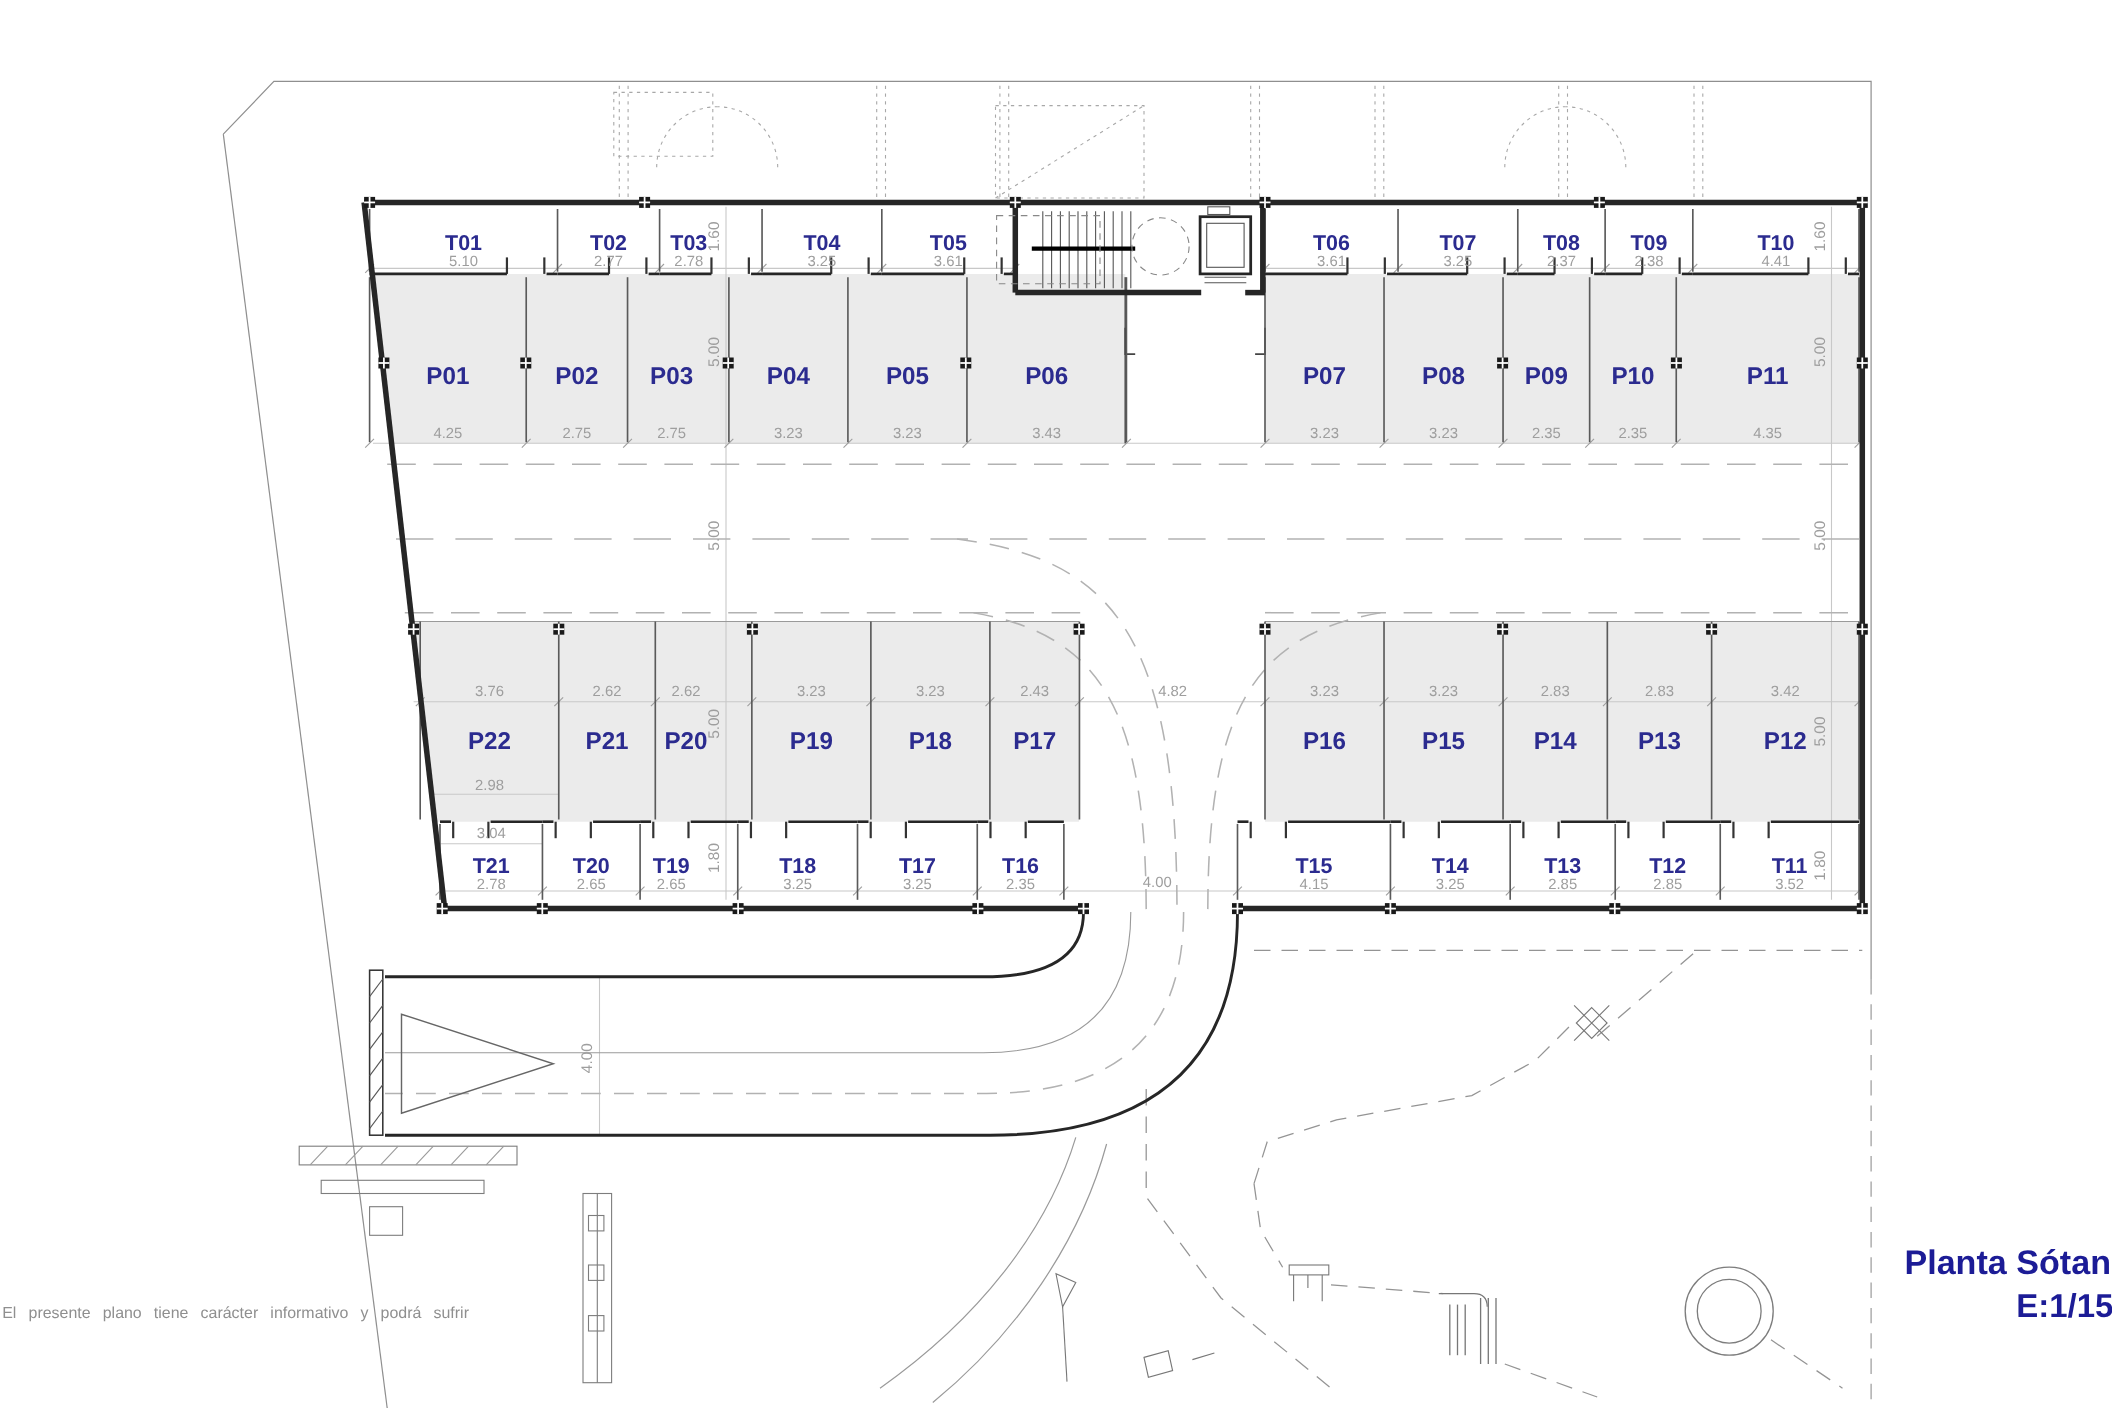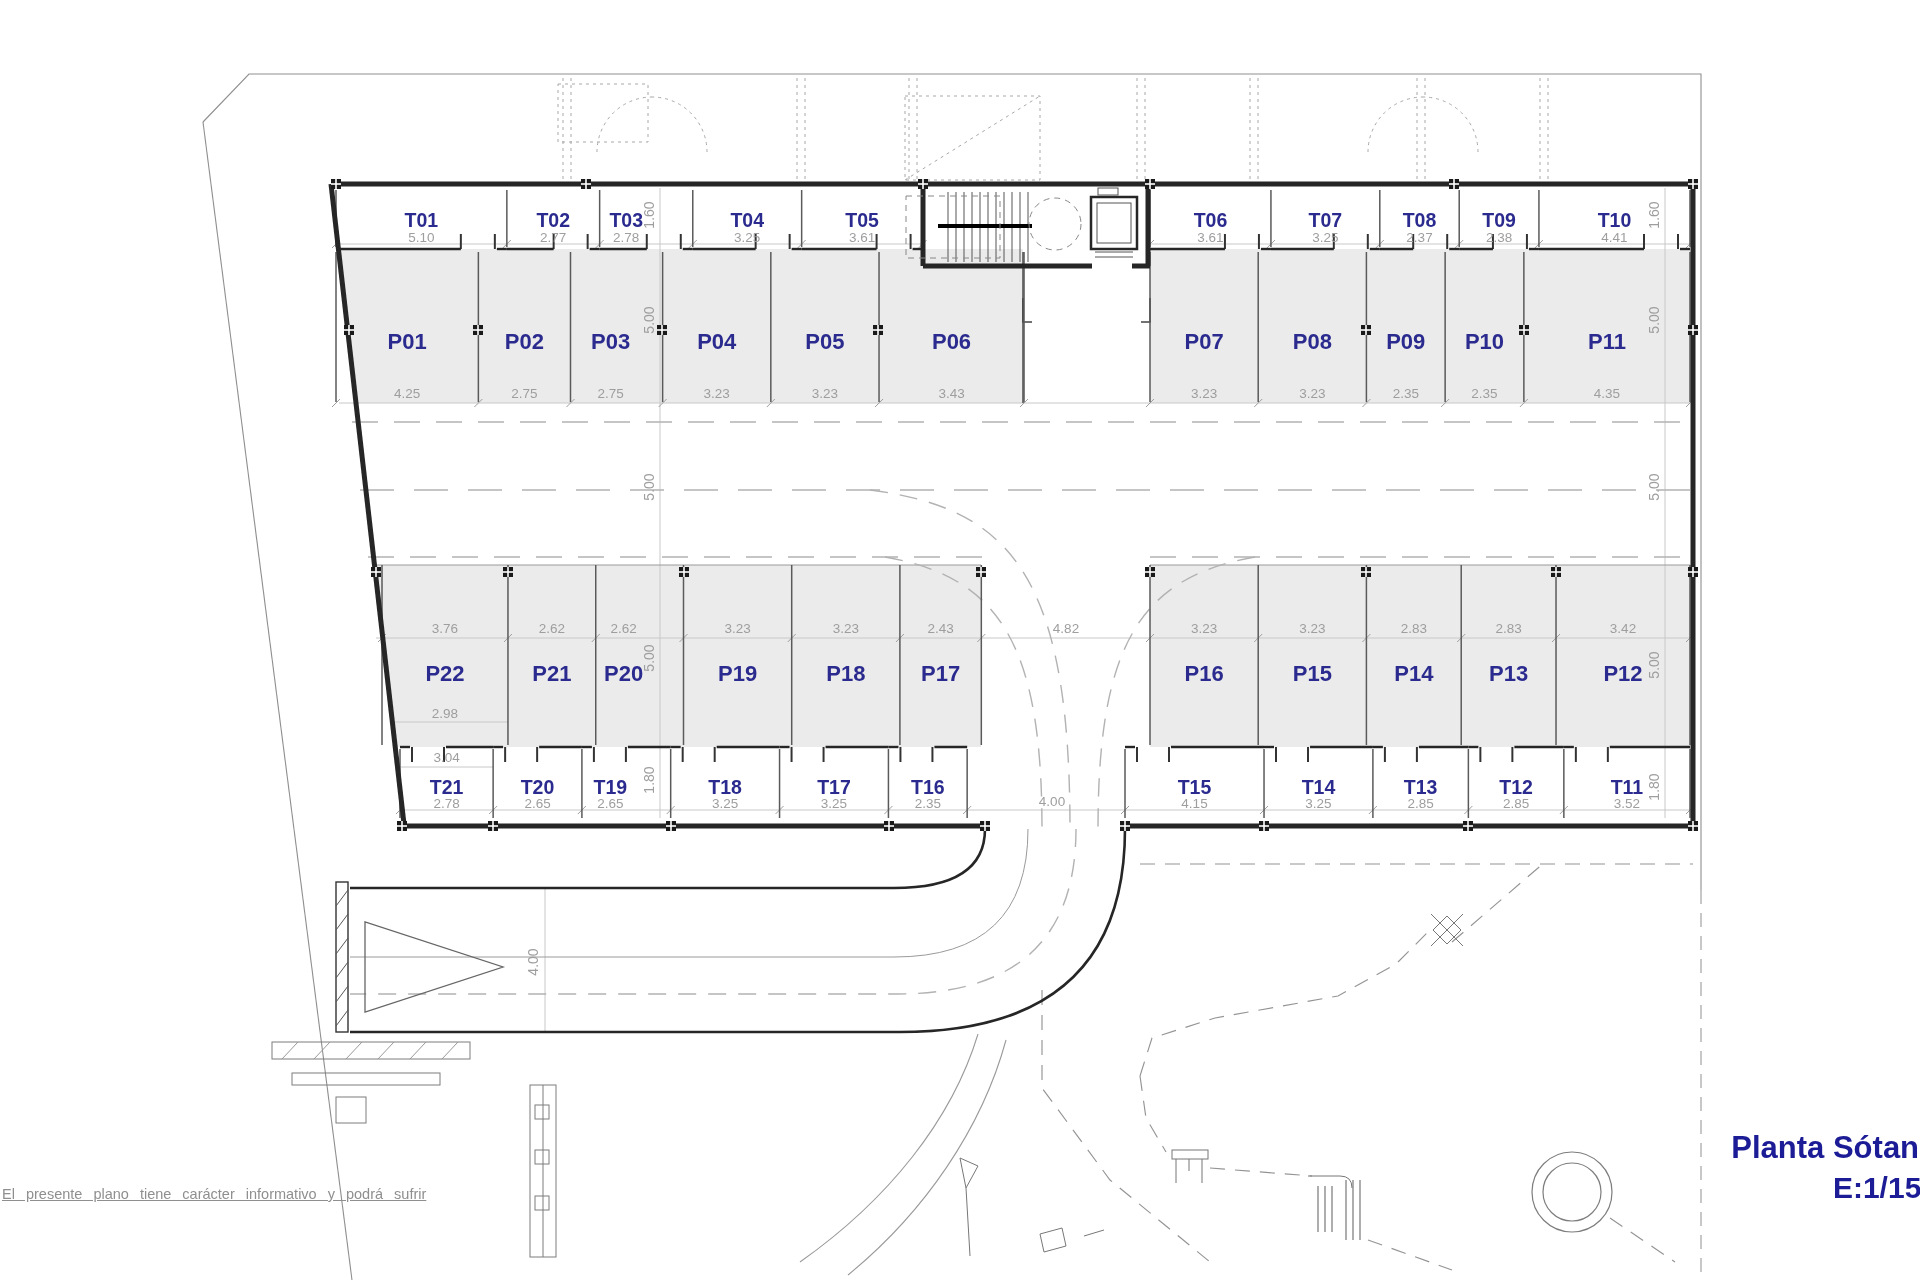--- a/index.html
+++ b/index.html
@@ -1,21 +1,21 @@
 <!DOCTYPE html>
 <html><head>
 <meta charset="utf-8">
 <style>
   html,body{margin:0;padding:0;width:1920px;height:1280px;overflow:hidden;background:#ffffff;
             font-family:"Liberation Sans", sans-serif;}
   #stage{position:relative;width:1920px;height:1280px;}
   svg{position:absolute;left:0;top:0;}
   svg text{font-family:"Liberation Sans", sans-serif;}
   .disclaimer{position:absolute;left:2px;top:1183px;width:560px;color:#8f8f8f;
-              font-size:14.5px;line-height:1.6;text-decoration:underline;}
+              font-size:14.5px;line-height:1.6;}
   .disclaimer .l1{word-spacing:7px;display:block;}
   .disclaimer .l2{display:block;}
   .titleblock{position:absolute;right:-18px;top:1128px;text-align:right;color:#1c1c96;
               font-weight:bold;font-size:31px;line-height:1.3;}
   .titleblock .scale{font-size:30px;}
 </style>
 </head>
 <body>
 
 <div id="stage">

